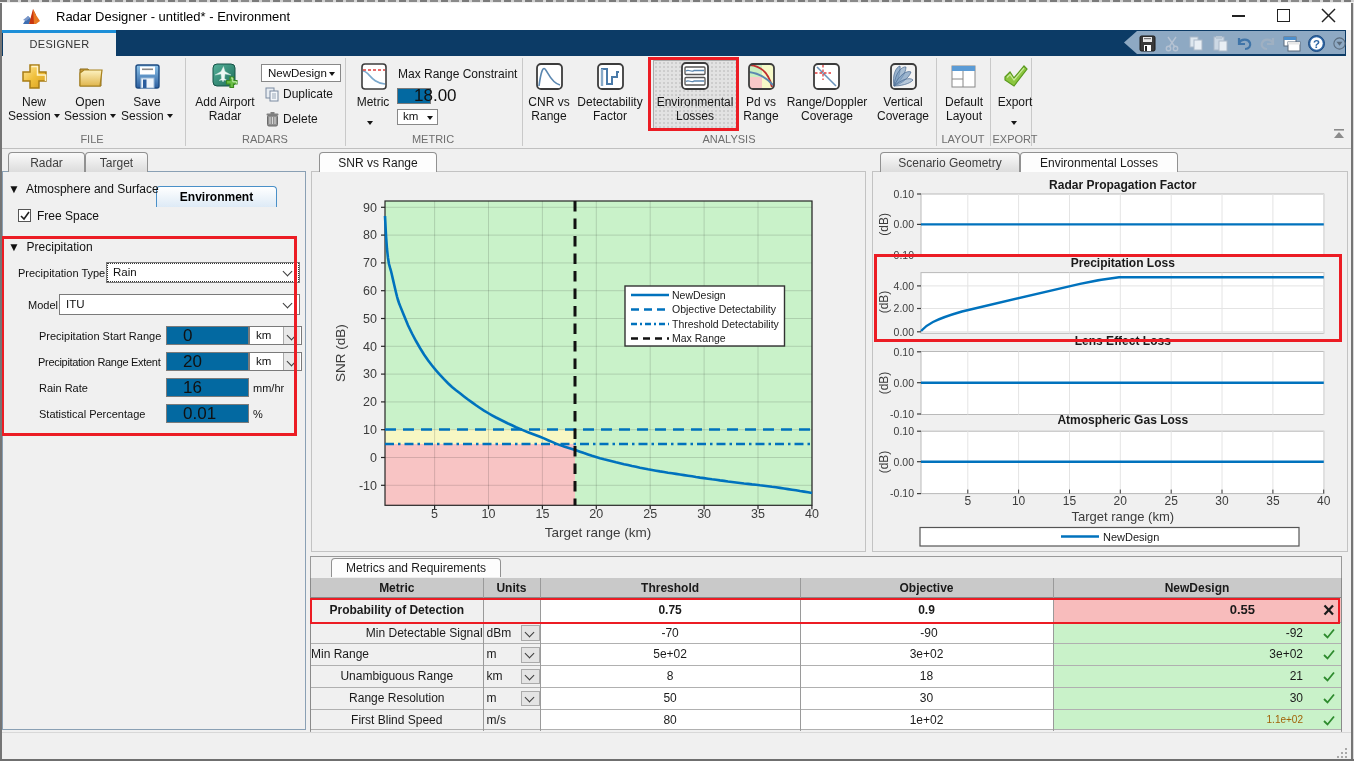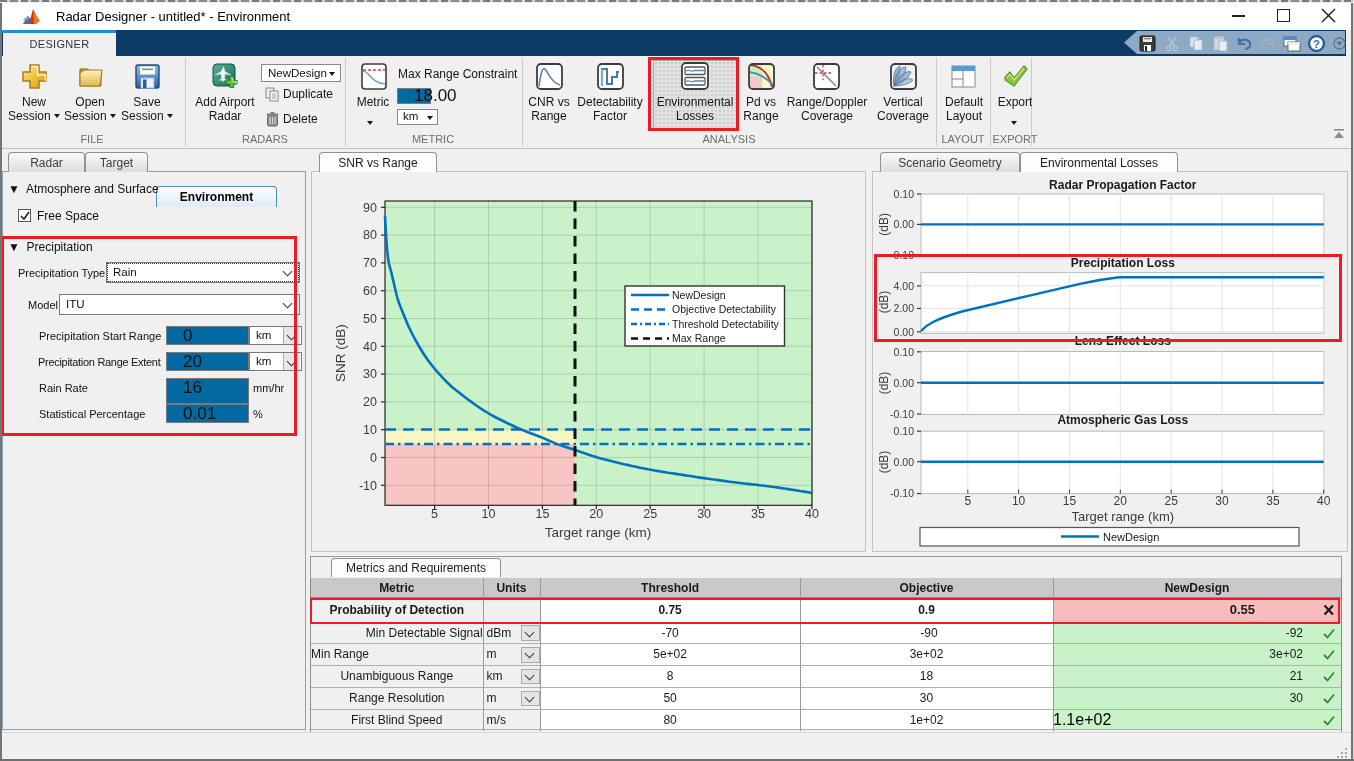--- a/index.html
+++ b/index.html
@@ -297,21 +297,21 @@
     <span class="chev" style="right:6px;top:4.5px;"></span>
   </div>
 <div class="abs" style="left:38px;top:356px;font-size:11px;letter-spacing:-0.3px;color:#111;">Precipitation Range Extent</div>
 <div class="input" style="left:166px;top:352px;width:83px;height:19px;line-height:17px;">20</div>
 <div class="combo" style="left:249px;top:352px;width:53px;height:19px;background:#fff;">
     <span style="position:absolute;left:6px;top:2px;">km</span>
     <span style="position:absolute;right:1px;top:0;width:17px;height:17px;background:#e8e8e8;border-left:1px solid #aaa;"></span>
     <span class="chev" style="right:6px;top:4.5px;"></span>
   </div>
 <div class="abs" style="left:39px;top:382px;font-size:11px;color:#111;">Rain Rate</div>
-<div class="input" style="left:166px;top:378px;width:83px;height:26px;line-height:17px;">16</div>
+<div class="input" style="left:166px;top:378px;width:83px;height:19px;line-height:17px;">16</div>
 <div class="abs" style="left:253px;top:382px;font-size:11px;color:#111;">mm/hr</div>
 <div class="abs" style="left:39px;top:408px;font-size:11px;color:#111;">Statistical Percentage</div>
 <div class="input" style="left:166px;top:404px;width:83px;height:19px;line-height:17px;">0.01</div>
 <div class="abs" style="left:253px;top:408px;font-size:11px;color:#111;">%</div>
 
 <div class="abs" style="left:311px;top:171px;width:555px;height:381px;background:#f0f0f0;border:1px solid #c3c3c3;"></div>
 <div class="tab tabact" style="left:319px;top:152px;width:118px;height:20px;line-height:20px;">SNR vs Range</div>
 <svg class="abs" style="left:311px;top:152px" width="556" height="400" viewBox="311 152 556 400">
   <rect x="385" y="201" width="427" height="304.3" fill="#c9f2c9"></rect>
   <rect x="385" y="429.5" width="190" height="14.5" fill="#f7f7c3"></rect>
@@ -586,21 +586,21 @@
 <svg class="abs" style="left:1323px;top:693px" width="12" height="12">
     <path d="M1,6 L4.5,9.5 L11,1.5" fill="none" stroke="#2e8b2e" stroke-width="1.8"></path>
   </svg>
 <div class="abs" style="left:311px;top:709.8px;width:229.2px;height:20.700000000000045px;background:#f0f0f0;border-bottom:1px solid #b0b0b0;"></div>
 <div class="abs" style="left:540.2px;top:709.8px;width:512.8px;height:20.700000000000045px;background:#fff;border-bottom:1px solid #b0b0b0;"></div>
 <div class="abs" style="left:1053px;top:709.8px;width:288px;height:20.700000000000045px;background:#c9f2c9;border-bottom:1px solid #b0b0b0;"></div>
 <div class="abs" style="left:311px;top:709.8px;width:171.60000000000002px;height:20.700000000000045px;font-size:12px;color:#1a1a1a;text-align:center;line-height:20.700000000000045px;">First Blind Speed</div>
 <div class="abs" style="left:486.6px;top:709.8px;font-size:12px;color:#1a1a1a;line-height:20.700000000000045px;">m/s</div>
 <div class="abs" style="left:540.2px;top:709.8px;width:259.79999999999995px;height:20.700000000000045px;font-size:12px;color:#1a1a1a;text-align:center;line-height:20.700000000000045px;">80</div>
 <div class="abs" style="left:800px;top:709.8px;width:253px;height:20.700000000000045px;font-size:12px;color:#1a1a1a;text-align:center;line-height:20.700000000000045px;">1e+02</div>
-<div class="abs" style="left:1053px;top:709.8px;width:250px;height:20.700000000000045px;font-size:16px;color:#000000;text-align:left;line-height:20.700000000000045px;">1.1e+02</div>
+<div class="abs" style="left:1053px;top:709.8px;width:250px;height:20.700000000000045px;font-size:10px;color:#a16207;text-align:right;line-height:20.700000000000045px;">1.1e+02</div>
 <svg class="abs" style="left:1323px;top:714.8px" width="12" height="12">
     <path d="M1,6 L4.5,9.5 L11,1.5" fill="none" stroke="#2e8b2e" stroke-width="1.8"></path>
   </svg>
 <div class="abs" style="left:482.6px;top:578px;width:1px;height:152.5px;background:#9a9a9a;"></div>
 <div class="abs" style="left:540.2px;top:578px;width:1px;height:152.5px;background:#9a9a9a;"></div>
 <div class="abs" style="left:800px;top:578px;width:1px;height:152.5px;background:#9a9a9a;"></div>
 <div class="abs" style="left:1053px;top:578px;width:1px;height:152.5px;background:#9a9a9a;"></div>
 <div class="abs" style="left:310px;top:578px;width:1px;height:152.5px;background:#8a8a8a;"></div>
 <div class="abs" style="left:1341px;top:578px;width:1px;height:152.5px;background:#8a8a8a;"></div>
 <div class="redbox" style="left:310px;top:598px;width:1030px;height:26px;border-width:2.5px;"></div>

